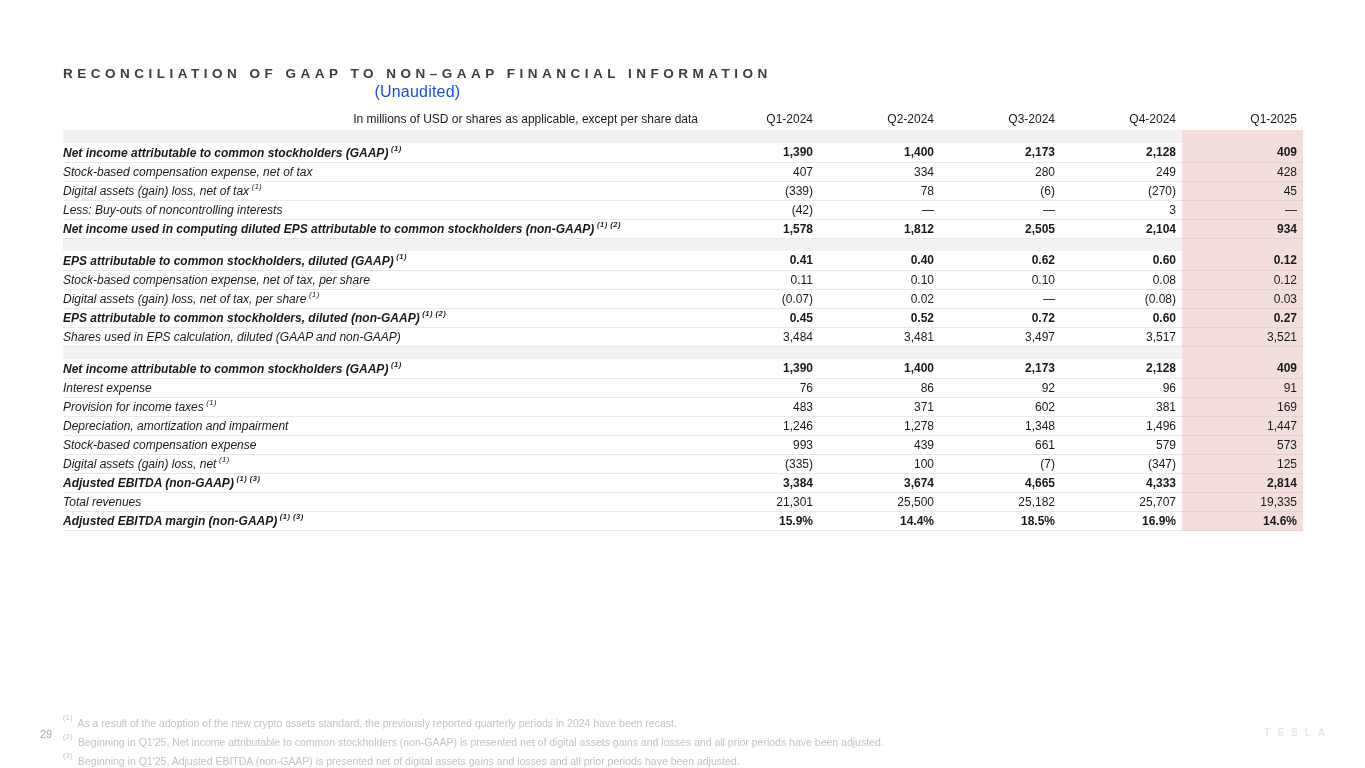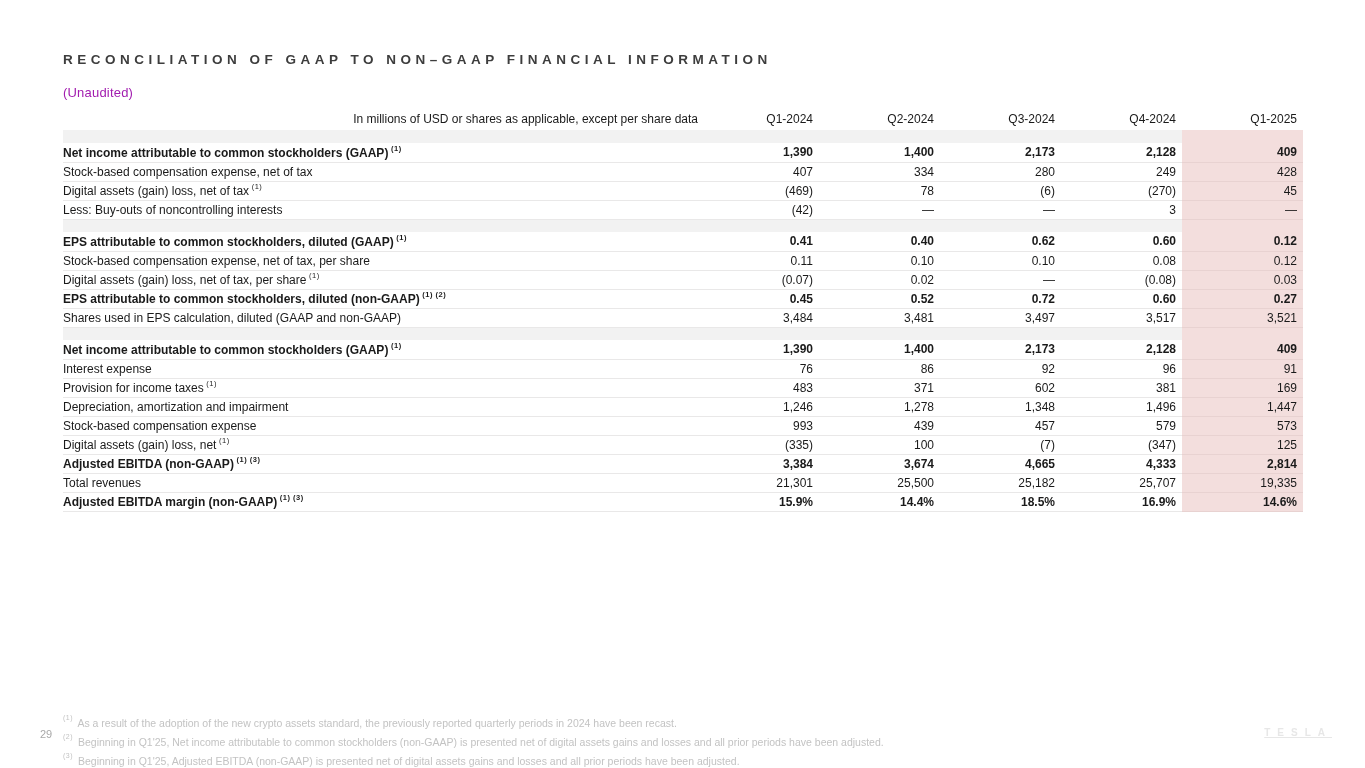--- a/index.html
+++ b/index.html
@@ -1,46 +1,46 @@
 <!DOCTYPE html>
 <html><head>
 <meta charset="utf-8">
 <style>
   * { margin:0; padding:0; box-sizing:border-box; }
   html,body { background:#ffffff; }
   body { font-family:"Liberation Sans", sans-serif; color:#1a1a1a; }
   .slide { position:relative; width:1365px; height:768px; background:#ffffff; overflow:hidden; }
 
-  .title-block { position:absolute; left:63px; top:52px; }
+  .title-block { position:absolute; left:63px; top:66px;text-align:center; }
   .slide-title { font-size:13.5px; font-weight:600; letter-spacing:4.5px; color:#3d3d3d; }
-  .slide-subtitle { font-size:13px; font-weight:400; color:#a21caf; margin-top:18px; letter-spacing:0.2px; }
+  .slide-subtitle { font-size:16px; font-weight:400; color:#1d4ed8; margin-top:2px; letter-spacing:0.2px; }
 
   table.recon { position:absolute; left:63px; top:108px; width:1240px; border-collapse:collapse; table-layout:fixed; }
   th, td { font-size:12px; vertical-align:middle; }
   thead th { font-weight:400; height:22px; vertical-align:bottom; padding-bottom:4px; color:#1a1a1a; white-space:nowrap; }
   th.lbl { text-align:right; }
   th.num { width:121px; text-align:right; padding-right:6px; }
   tr.data { height:19px; }
   tr.data td { border-bottom:1px solid #e9e8e8; white-space:nowrap; overflow:hidden; }
-  td.lbl { text-align:left; }
+  td.lbl { text-align:left;font-style:italic; }
   td.num { text-align:right; padding-right:6px; }
   tr.bold td { font-weight:700; }
   sup { font-size:7.5px; font-weight:400; position:relative; top:-1px; letter-spacing:0.5px; }
   tr.bold sup { font-weight:700; }
   tr.spacer { height:13px; }
   tr.spacer td { background:#f2f2f2; border:none; }
   td.hl, tr.spacer td.hl { background:#f3dedd; }
   tr.data td.num.hl { border-bottom:1px solid #e8d2d1; }
 
   .footnotes { position:absolute; left:63px; top:712px; width:1050px; }
   .footnote { font-size:10.5px; line-height:15.5px; color:#c3c3c3; white-space:nowrap; }
   .footnote sup { font-size:7px; color:#c3c3c3; top:-2px; margin-right:2px; }
 
   .page-number { position:absolute; left:40px; top:728px; font-size:11px; color:#a8a8a8; }
-  .watermark { position:absolute; right:33px; top:727px; font-size:10px; font-weight:600; letter-spacing:7px; color:#e7e7e7;text-decoration:underline; }
+  .watermark { position:absolute; right:33px; top:727px; font-size:10px; font-weight:600; letter-spacing:7px; color:#e7e7e7; }
 </style>
 </head>
 <body>
 
 <div class="slide">
 
   <div class="title-block">
     <div class="slide-title">RECONCILIATION OF GAAP TO NON–GAAP FINANCIAL INFORMATION</div>
     <div class="slide-subtitle">(Unaudited)</div>
   </div>
@@ -72,34 +72,42 @@
         <tr class="data">
           <td class="lbl">Stock-based compensation expense, net of tax</td>
           <td class="num">407</td>
           <td class="num">334</td>
           <td class="num">280</td>
           <td class="num">249</td>
           <td class="num hl">428</td>
         </tr>
         <tr class="data">
           <td class="lbl">Digital assets (gain) loss, net of tax<sup> (1)</sup></td>
-          <td class="num">(469)</td>
+          <td class="num">(339)</td>
           <td class="num">78</td>
           <td class="num">(6)</td>
           <td class="num">(270)</td>
           <td class="num hl">45</td>
         </tr>
         <tr class="data">
           <td class="lbl">Less: Buy-outs of noncontrolling interests</td>
           <td class="num">(42)</td>
           <td class="num">—</td>
           <td class="num">—</td>
           <td class="num">3</td>
           <td class="num hl">—</td>
         </tr>
+        <tr class="data bold">
+          <td class="lbl">Net income used in computing diluted EPS attributable to common stockholders (non-GAAP)<sup> (1) (2)</sup></td>
+          <td class="num">1,578</td>
+          <td class="num">1,812</td>
+          <td class="num">2,505</td>
+          <td class="num">2,104</td>
+          <td class="num hl">934</td>
+        </tr>
         <tr class="spacer">
           <td colspan="5"></td>
           <td class="hl"></td>
         </tr>
         <tr class="data bold">
           <td class="lbl">EPS attributable to common stockholders, diluted (GAAP)<sup> (1)</sup></td>
           <td class="num">0.41</td>
           <td class="num">0.40</td>
           <td class="num">0.62</td>
           <td class="num">0.60</td>
@@ -170,21 +178,21 @@
           <td class="num">1,246</td>
           <td class="num">1,278</td>
           <td class="num">1,348</td>
           <td class="num">1,496</td>
           <td class="num hl">1,447</td>
         </tr>
         <tr class="data">
           <td class="lbl">Stock-based compensation expense</td>
           <td class="num">993</td>
           <td class="num">439</td>
-          <td class="num">457</td>
+          <td class="num">661</td>
           <td class="num">579</td>
           <td class="num hl">573</td>
         </tr>
         <tr class="data">
           <td class="lbl">Digital assets (gain) loss, net<sup> (1)</sup></td>
           <td class="num">(335)</td>
           <td class="num">100</td>
           <td class="num">(7)</td>
           <td class="num">(347)</td>
           <td class="num hl">125</td>

